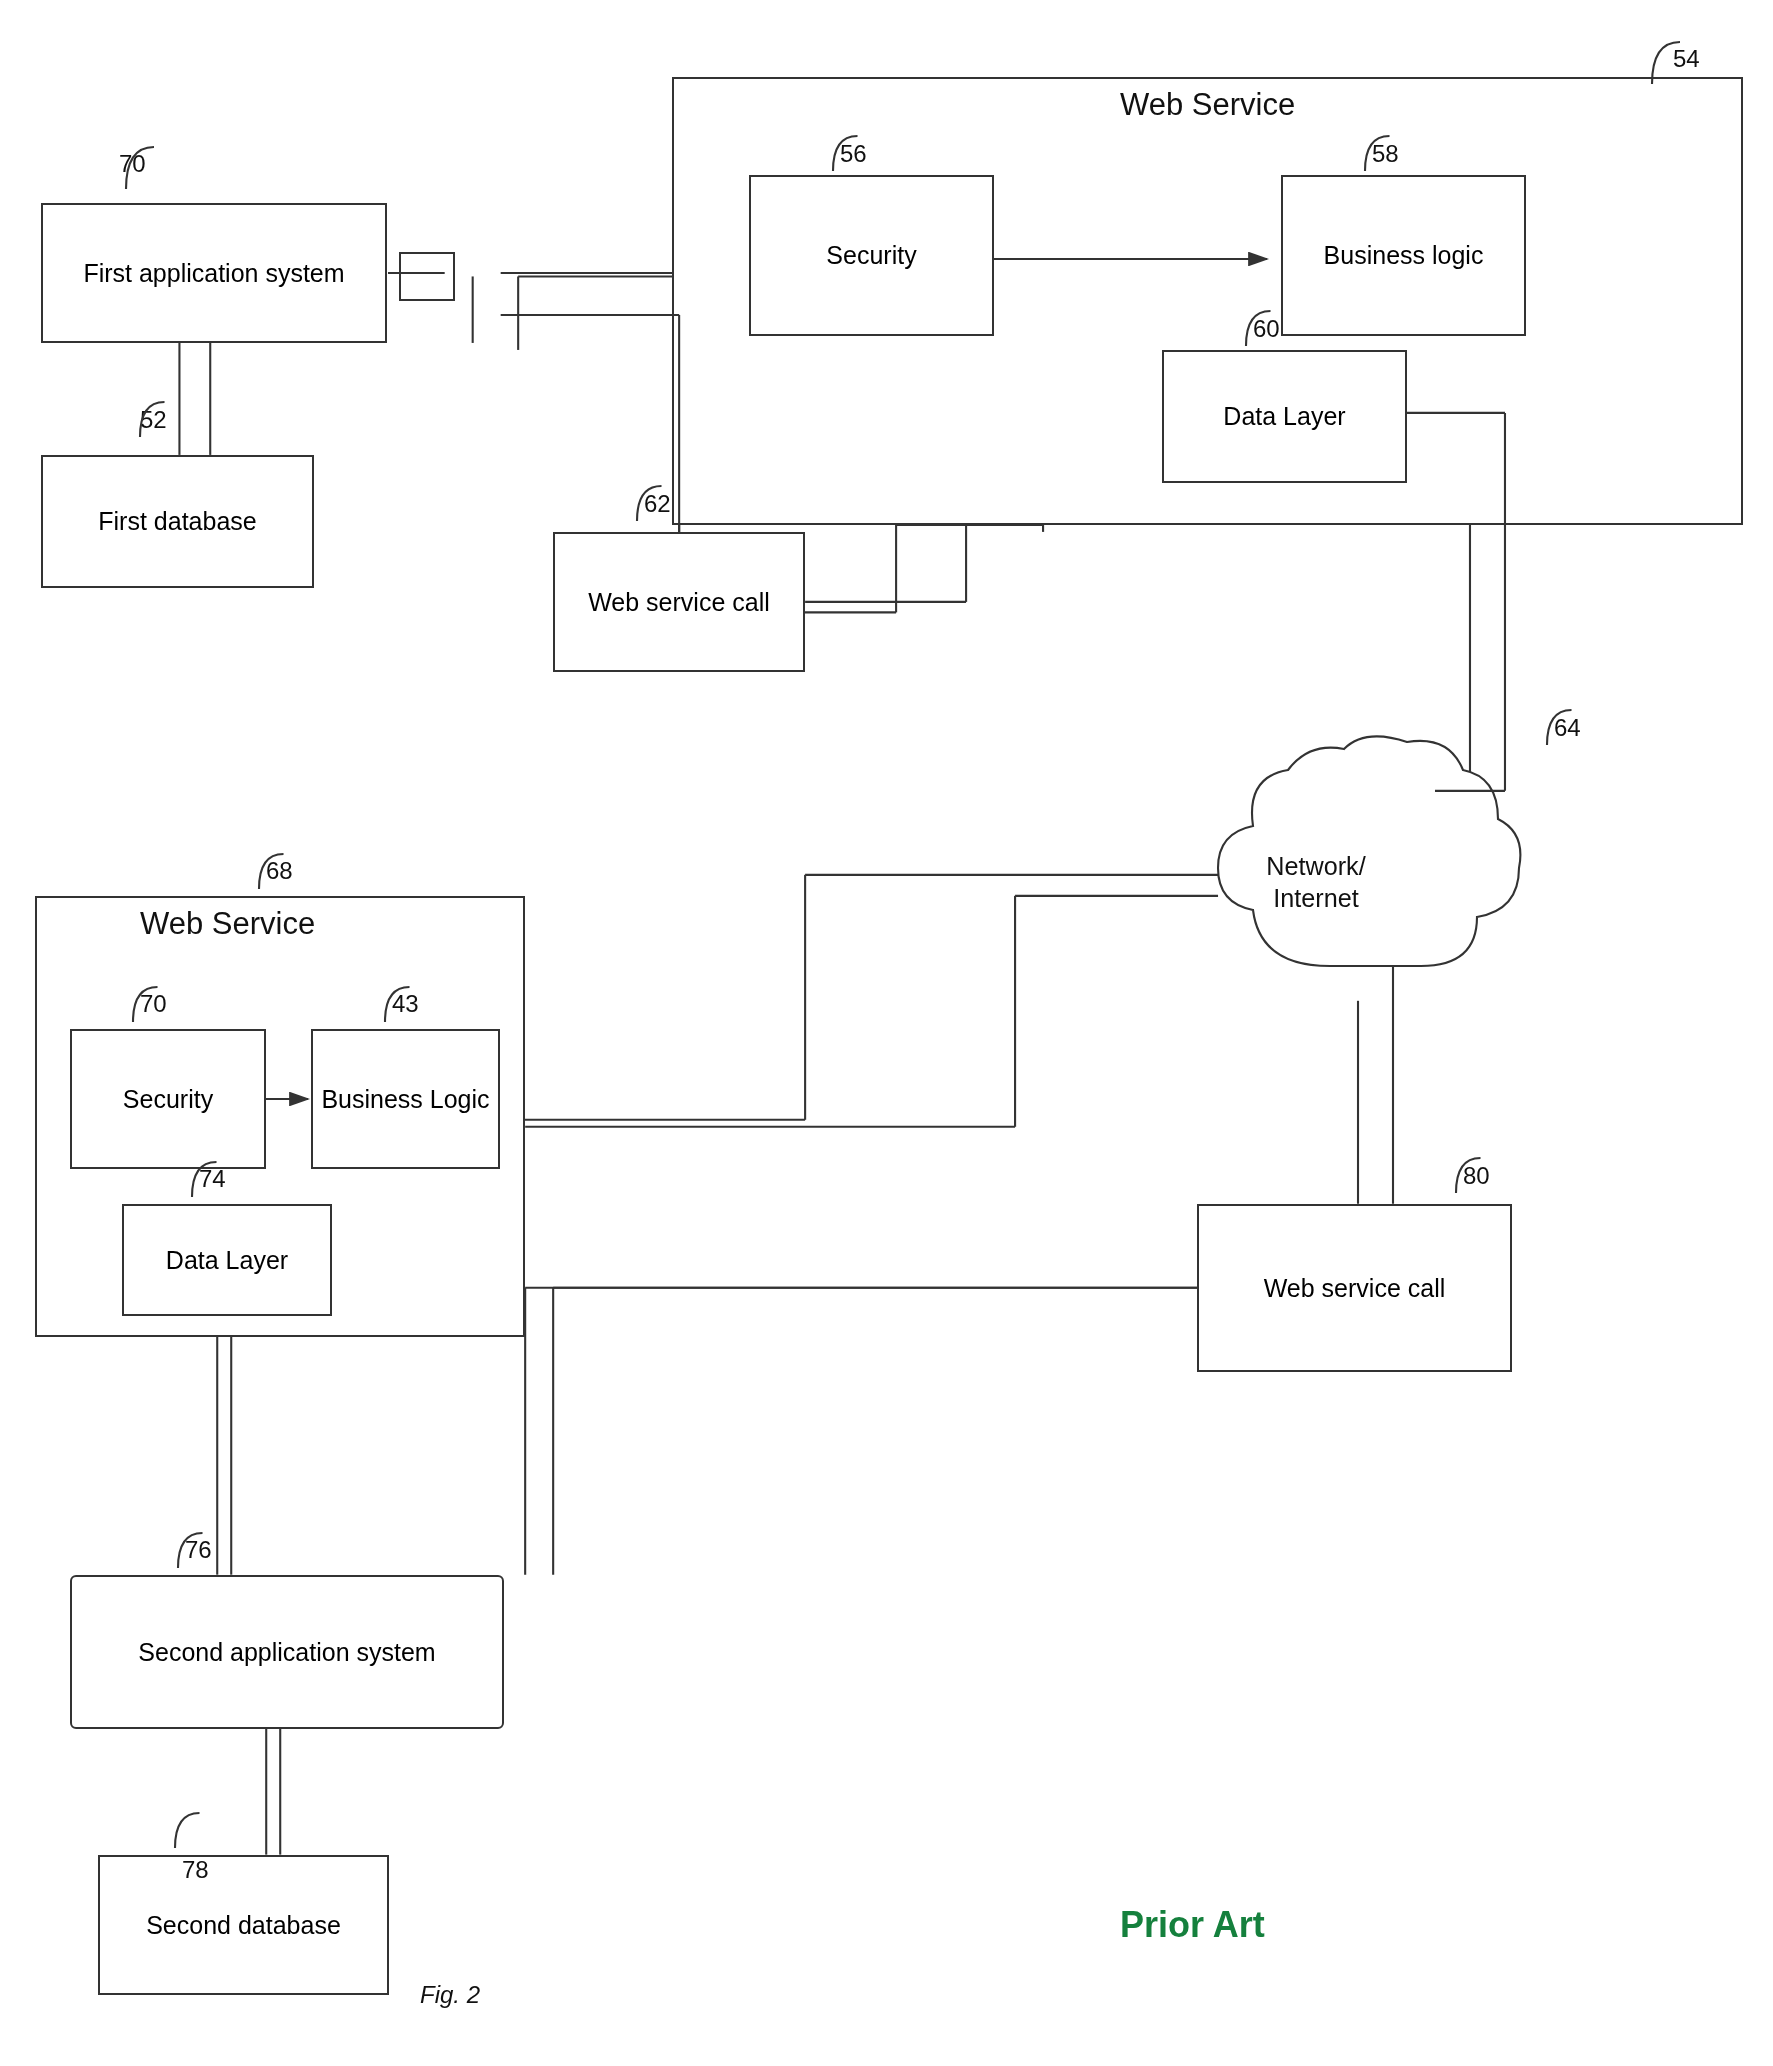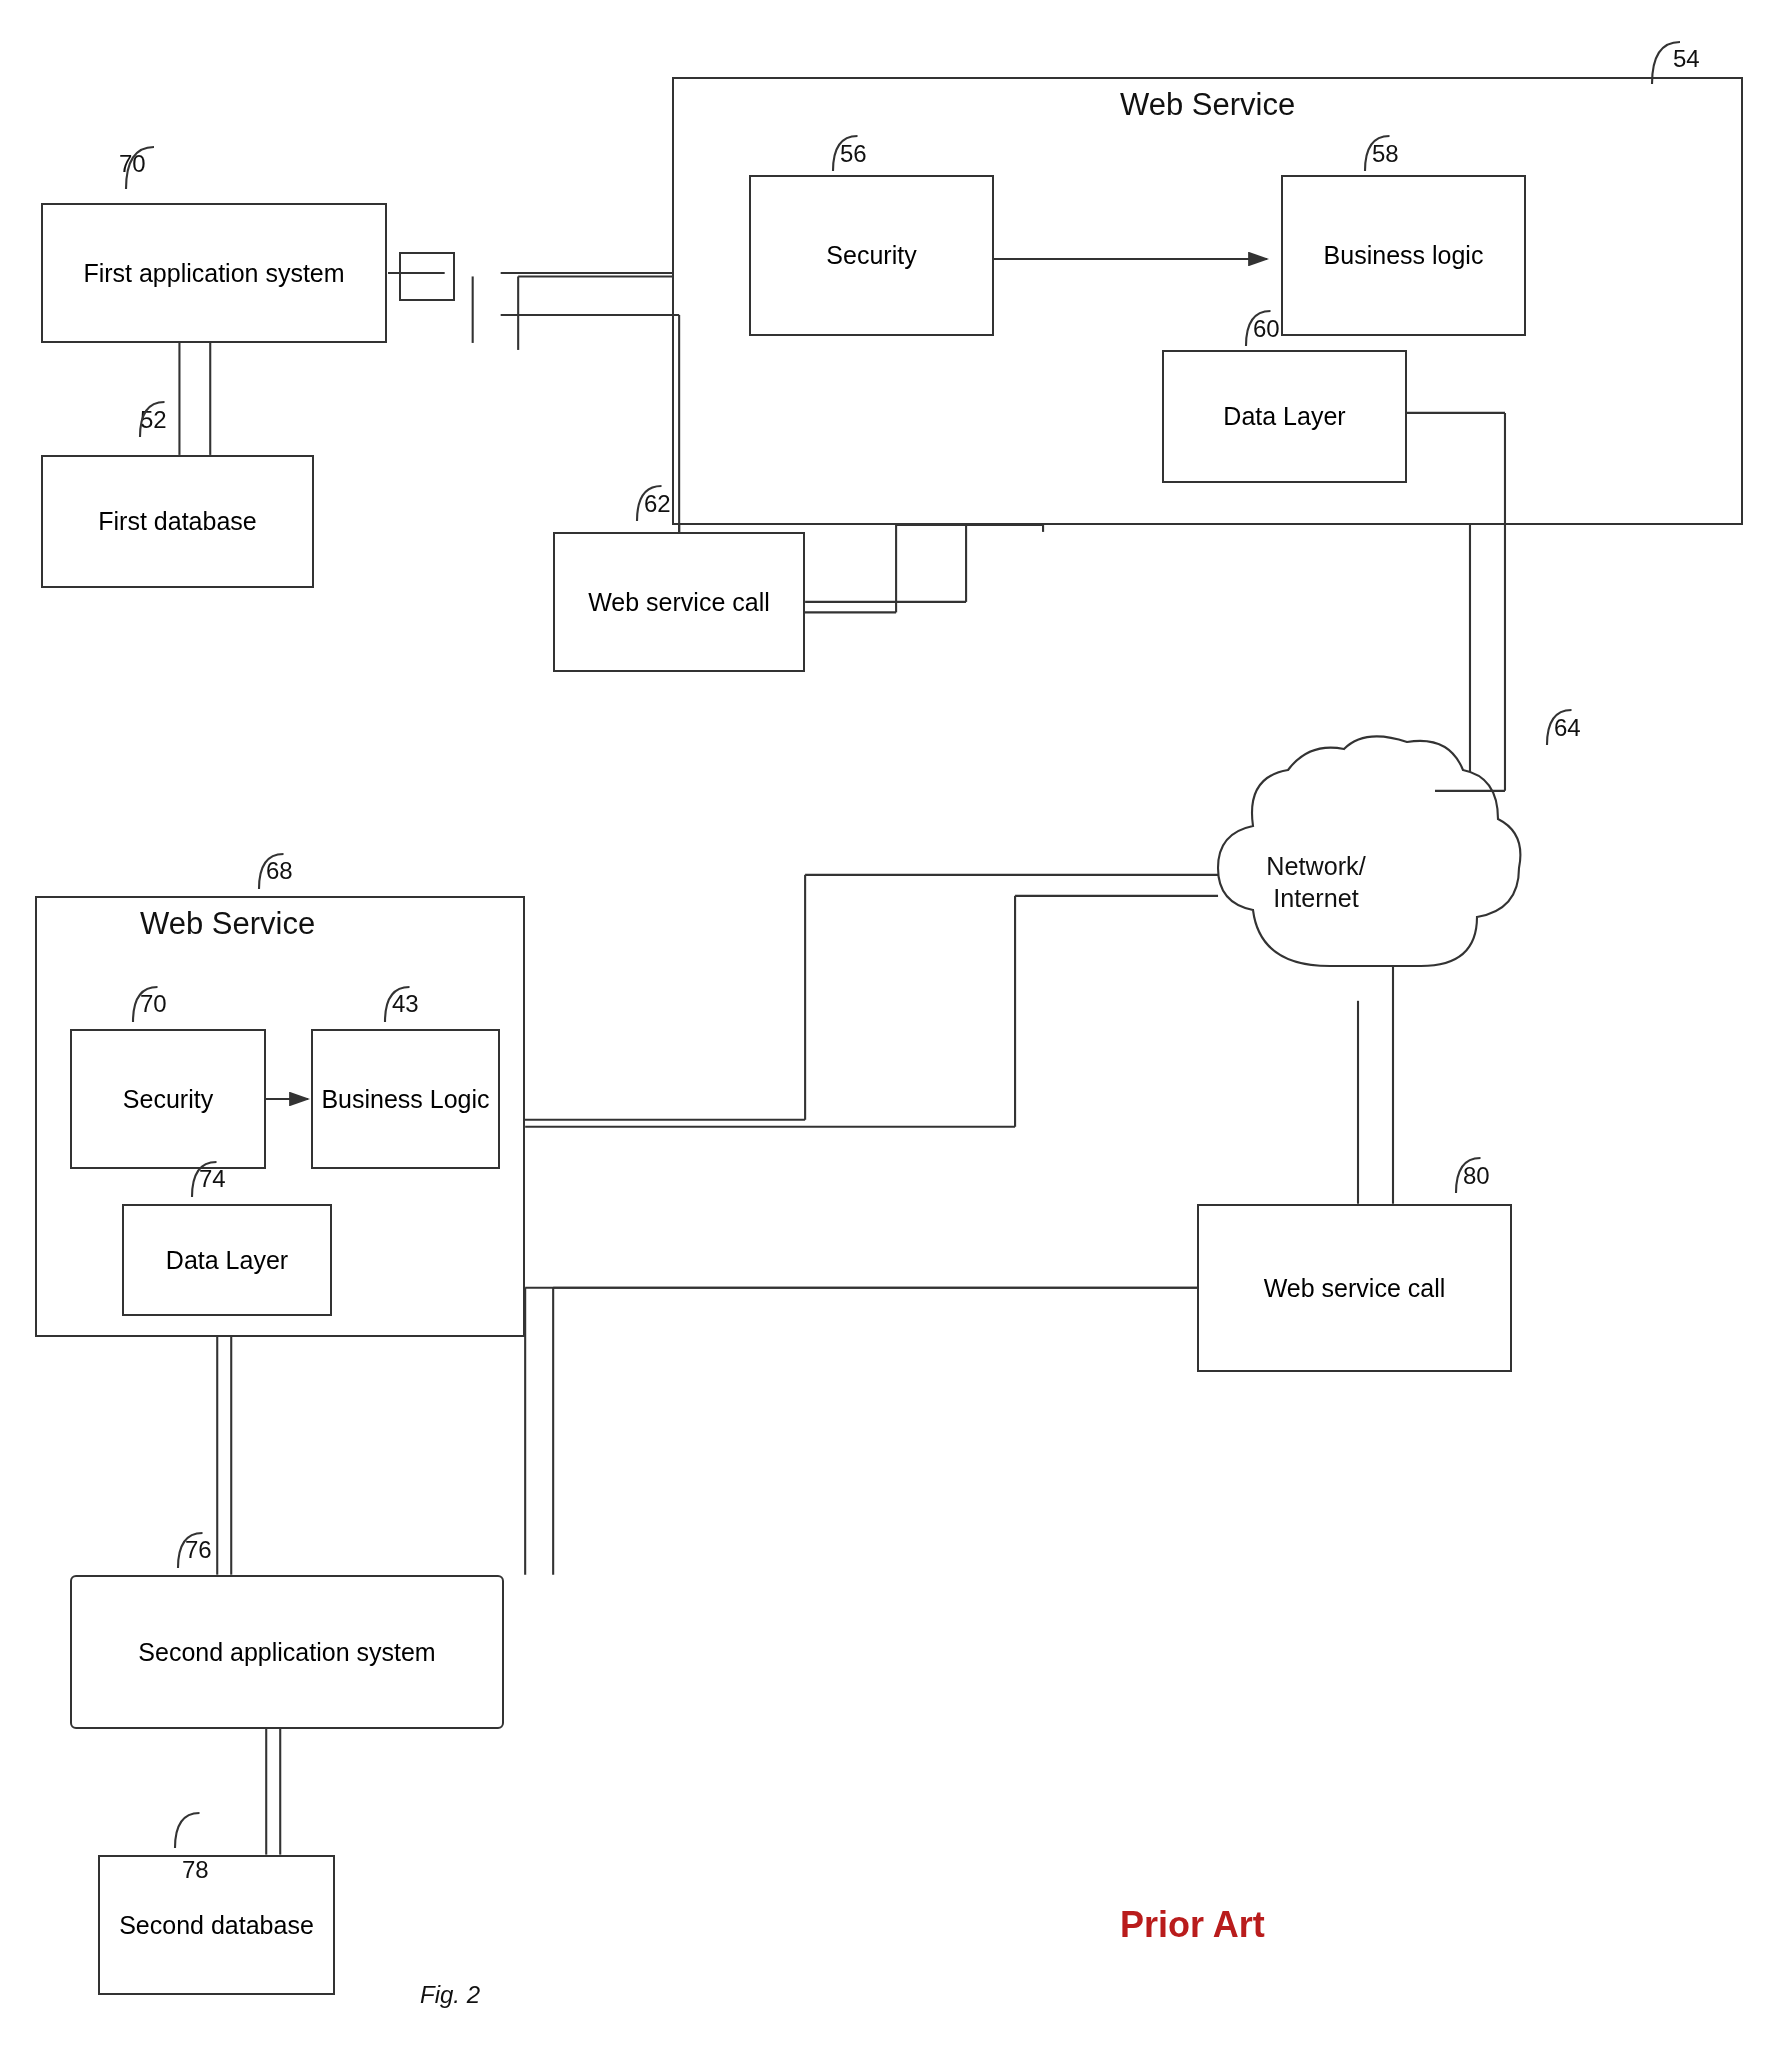--- a/index.html
+++ b/index.html
@@ -36,21 +36,21 @@
     .label {
       position: absolute;
       font-size: 25px;
       font-weight: normal;
       color: #111;
     }
     .label-bold {
       position: absolute;
       font-size: 29px;
       font-weight: bold;
-      color: #b91c1c;
+      color: #15803d;
     }
     .ref-num {
       position: absolute;
       font-size: 24px;
       color: #111;
     }
     svg.lines {
       position: absolute;
       top: 0; left: 0;
       width: 1774px;
@@ -292,21 +292,21 @@
   </svg>
 
   <div class="box" style="left:70px; top:1575px; width:434px; height:154px;border-radius:6px;">
     <span>Second application system</span>
   </div>
   <span class="ref-num" style="left:185px; top:1536px;">76</span>
   <svg style="position:absolute;left:157px;top:1526px;width:56px;height:49px;overflow:visible;" viewBox="0 0 80 70" width="56" height="49">
     <path d="M30,60 Q30,10 65,10" stroke="#333" stroke-width="3" fill="none"></path>
   </svg>
 
-  <div class="box" style="left:98px; top:1855px; width:237px; height:140px;">
+  <div class="box" style="left:98px; top:1855px; width:291px; height:140px;">
     <span>Second database</span>
   </div>
   <span class="ref-num" style="left:182px; top:1816px;margin-top:40px;">78</span>
   <svg style="position:absolute;left:154px;top:1806px;width:56px;height:49px;overflow:visible;" viewBox="0 0 80 70" width="56" height="49">
     <path d="M30,60 Q30,10 65,10" stroke="#333" stroke-width="3" fill="none"></path>
   </svg>
 
   <div class="box" style="left:1197px; top:1204px; width:315px; height:168px;">
     <span>Web service call</span>
   </div>

